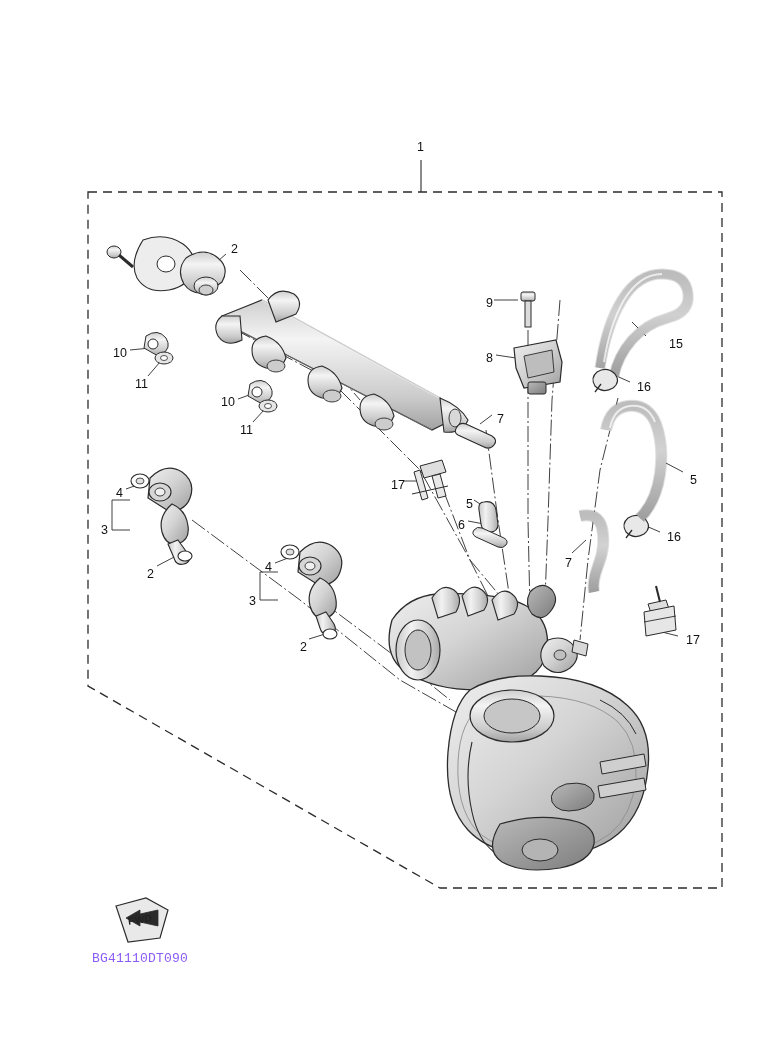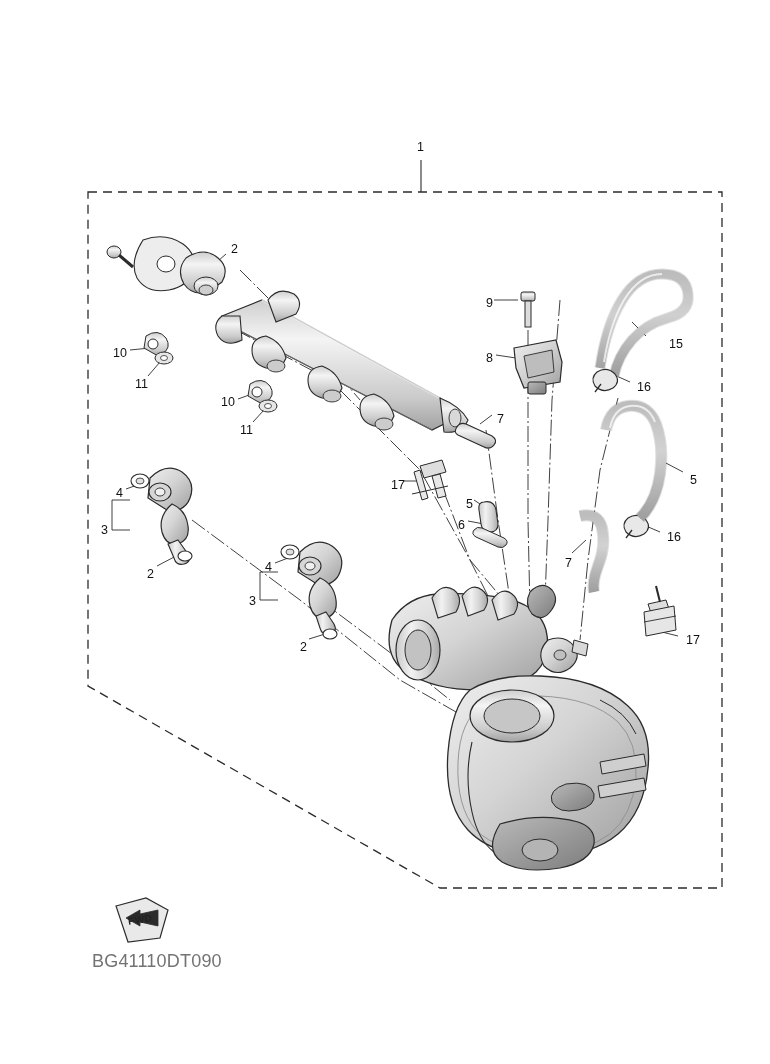--- a/index.html
+++ b/index.html
@@ -30,24 +30,25 @@
     position: absolute;
     font-size: 12.5px;
     font-family: "Liberation Sans", sans-serif;
     color: #111111;
     white-space: nowrap;
     line-height: 1;
     user-select: none;
   }
   .part-code {
     position: absolute;
-    font-size: 18px;
+    font-size: 13px;
     letter-spacing: 0.2px;
-    color: #737373;
+    color: #8b5cf6;
     white-space: nowrap;
+    font-family: Liberation Mono, monospace;
   }
   .fwd-label {
     position: absolute;
     font-size: 10px;
     font-weight: bold;
     color: #222222;
     transform: rotate(-8deg);
     letter-spacing: 0.5px;
   }
 </style>

